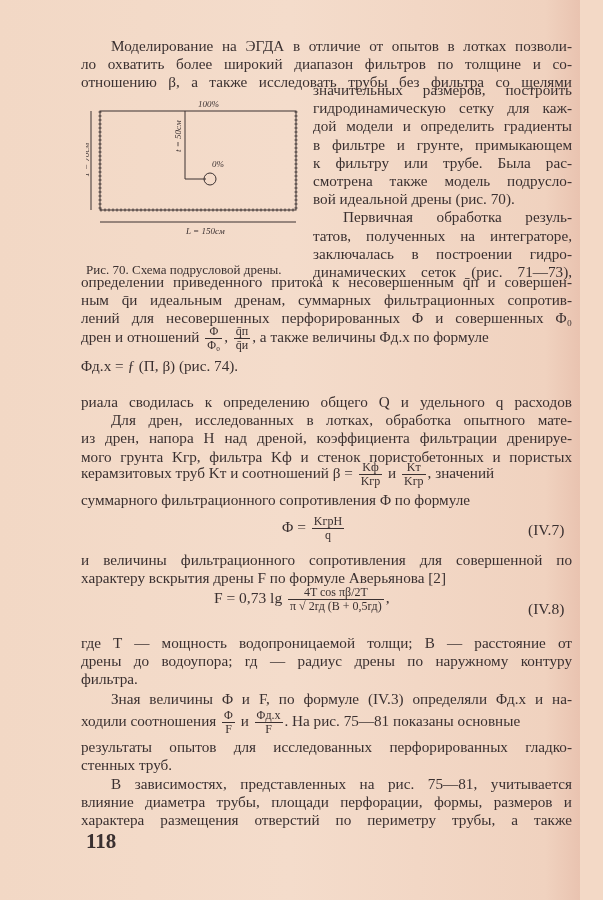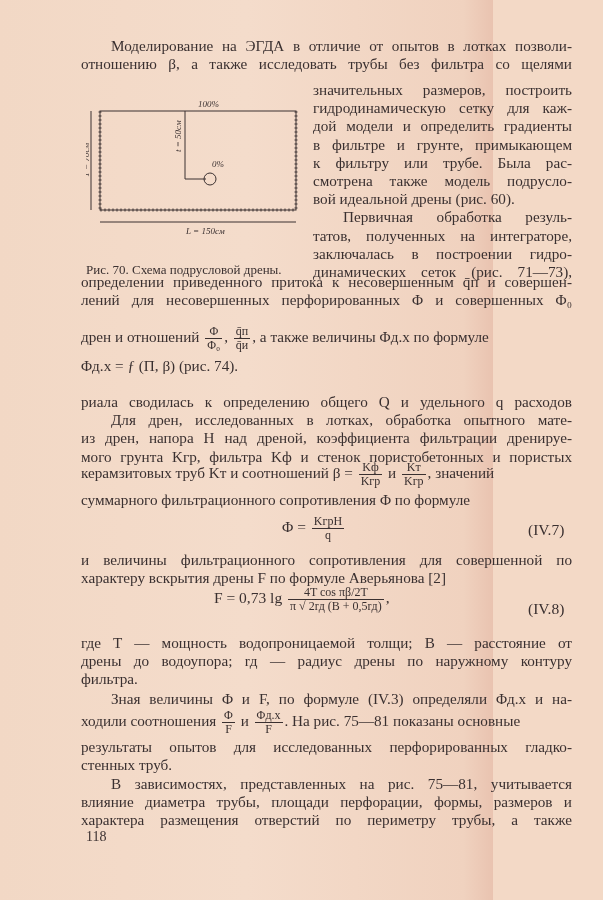--- a/index.html
+++ b/index.html
@@ -1,51 +1,52 @@
 <!DOCTYPE html>
 <html><head>
 <meta charset="utf-8">
 <style>
   html,body{margin:0;padding:0;}
   body{width:603px;height:900px;background:#f3d9c6;overflow:hidden;position:relative;
     font-family:"Liberation Serif","DejaVu Serif",serif;color:#3a3030;}
-  .page{position:absolute;left:0;top:0;width:485px;height:900px;
-    background:linear-gradient(90deg,#f2d8c5 0%,#f4dccb 50%,#f0d2bf 94%,#e9c3b0 100%);padding-left:8px;}
+  .page{position:absolute;left:0;top:0;width:580px;height:900px;
+    background:linear-gradient(90deg,#f2d8c5 0%,#f4dccb 50%,#f0d2bf 94%,#e9c3b0 100%);}
   .txt{position:absolute;left:81px;width:491px;font-size:15.2px;line-height:18.2px;}
   .ln{display:block;white-space:nowrap;text-align:justify;text-align-last:justify;}
   .ln.last{text-align-last:left;}
   .ind{text-indent:30px;}
   .right{position:absolute;left:313px;width:259px;font-size:15.2px;line-height:18.2px;top:81px;}
   .fig{position:absolute;left:86px;top:97px;width:224px;height:170px;}
   .cap{position:absolute;left:86px;top:237px;font-size:13px;white-space:nowrap;margin-top:25px;}
   .formula{position:absolute;font-size:15.5px;white-space:nowrap;}
   .eqno{position:absolute;left:520px;font-size:15.5px;margin-left:8px;}
   .frac{display:inline-block;vertical-align:middle;text-align:center;margin:0 2px;}
   .frac .n{display:block;border-bottom:1px solid #3a3030;padding:0 2px;font-size:12px;line-height:13px;}
   .frac .d{display:block;padding:0 2px;font-size:12px;line-height:13px;}
-  .pnum{position:absolute;left:86px;top:829px;font-size:14px;}
+  .pnum{position:absolute;left:86px;top:829px;font-size:21px;font-weight:bold;}
 </style>
 </head>
 <body>
 
 <div class="page">
 
   <div class="txt" style="top:37px">
     <span class="ln ind">Моделирование на ЭГДА в отличие от опытов в лотках позволи-</span>
+    <span class="ln">ло охватить более широкий диапазон фильтров по толщине и со-</span>
     <span class="ln">отношению β, а также исследовать трубы без фильтра со щелями</span>
   </div>
 
   <div class="right">
     <span class="ln">значительных размеров, построить</span>
     <span class="ln">гидродинамическую сетку для каж-</span>
     <span class="ln">дой модели и определить градиенты</span>
     <span class="ln">в фильтре и грунте, примыкающем</span>
     <span class="ln">к фильтру или трубе. Была рас-</span>
     <span class="ln">смотрена также модель подрусло-</span>
-    <span class="ln last">вой идеальной дрены (рис. 60).</span>
+    <span class="ln last">вой идеальной дрены (рис. 70).</span>
     <span class="ln ind">Первичная обработка резуль-</span>
     <span class="ln">татов, полученных на интеграторе,</span>
     <span class="ln">заключалась в построении гидро-</span>
     <span class="ln">динамических сеток (рис. 71—73),</span>
   </div>
 
   <div class="fig">
     <svg width="224" height="140" viewBox="0 0 224 140">
       <g stroke="#3a3030" fill="none" stroke-width="1">
         <rect x="14" y="14" width="196" height="99"></rect>
@@ -66,20 +67,21 @@
       <text x="126" y="70" font-size="9" font-style="italic" fill="#3a3030">0%</text>
       <text x="100" y="137" font-size="9" font-style="italic" fill="#3a3030">L = 150см</text>
       <text x="0" y="0" font-size="9" font-style="italic" fill="#3a3030" transform="translate(3,80) rotate(-90)">T = 70см</text>
       <text x="0" y="0" font-size="9" font-style="italic" fill="#3a3030" transform="translate(95,55) rotate(-90)">t = 50см</text>
     </svg>
   </div>
   <div class="cap">Рис. 70. Схема подрусловой дрены.</div>
 
   <div class="txt" style="top:273px">
     <span class="ln">определении приведенного притока к несовершенным q̄п и совершен-</span>
+    <span class="ln">ным q̄и идеальным дренам, суммарных фильтрационных сопротив-</span>
     <span class="ln">лений для несовершенных перфорированных Φ и совершенных Φ₀</span>
   </div>
   <div class="txt" style="top:322px;line-height:30px">
     <span>дрен и отношений</span>
     <span class="frac"><span class="n">Φ</span><span class="d">Φ₀</span></span>,
     <span class="frac"><span class="n">q̄п</span><span class="d">q̄и</span></span><span>, а также величины Φд.х по формуле</span>
   </div>
   <div class="txt" style="top:357px">
     <span class="ln last">Φд.х = ƒ (П, β) (рис. 74).</span>
   </div>

